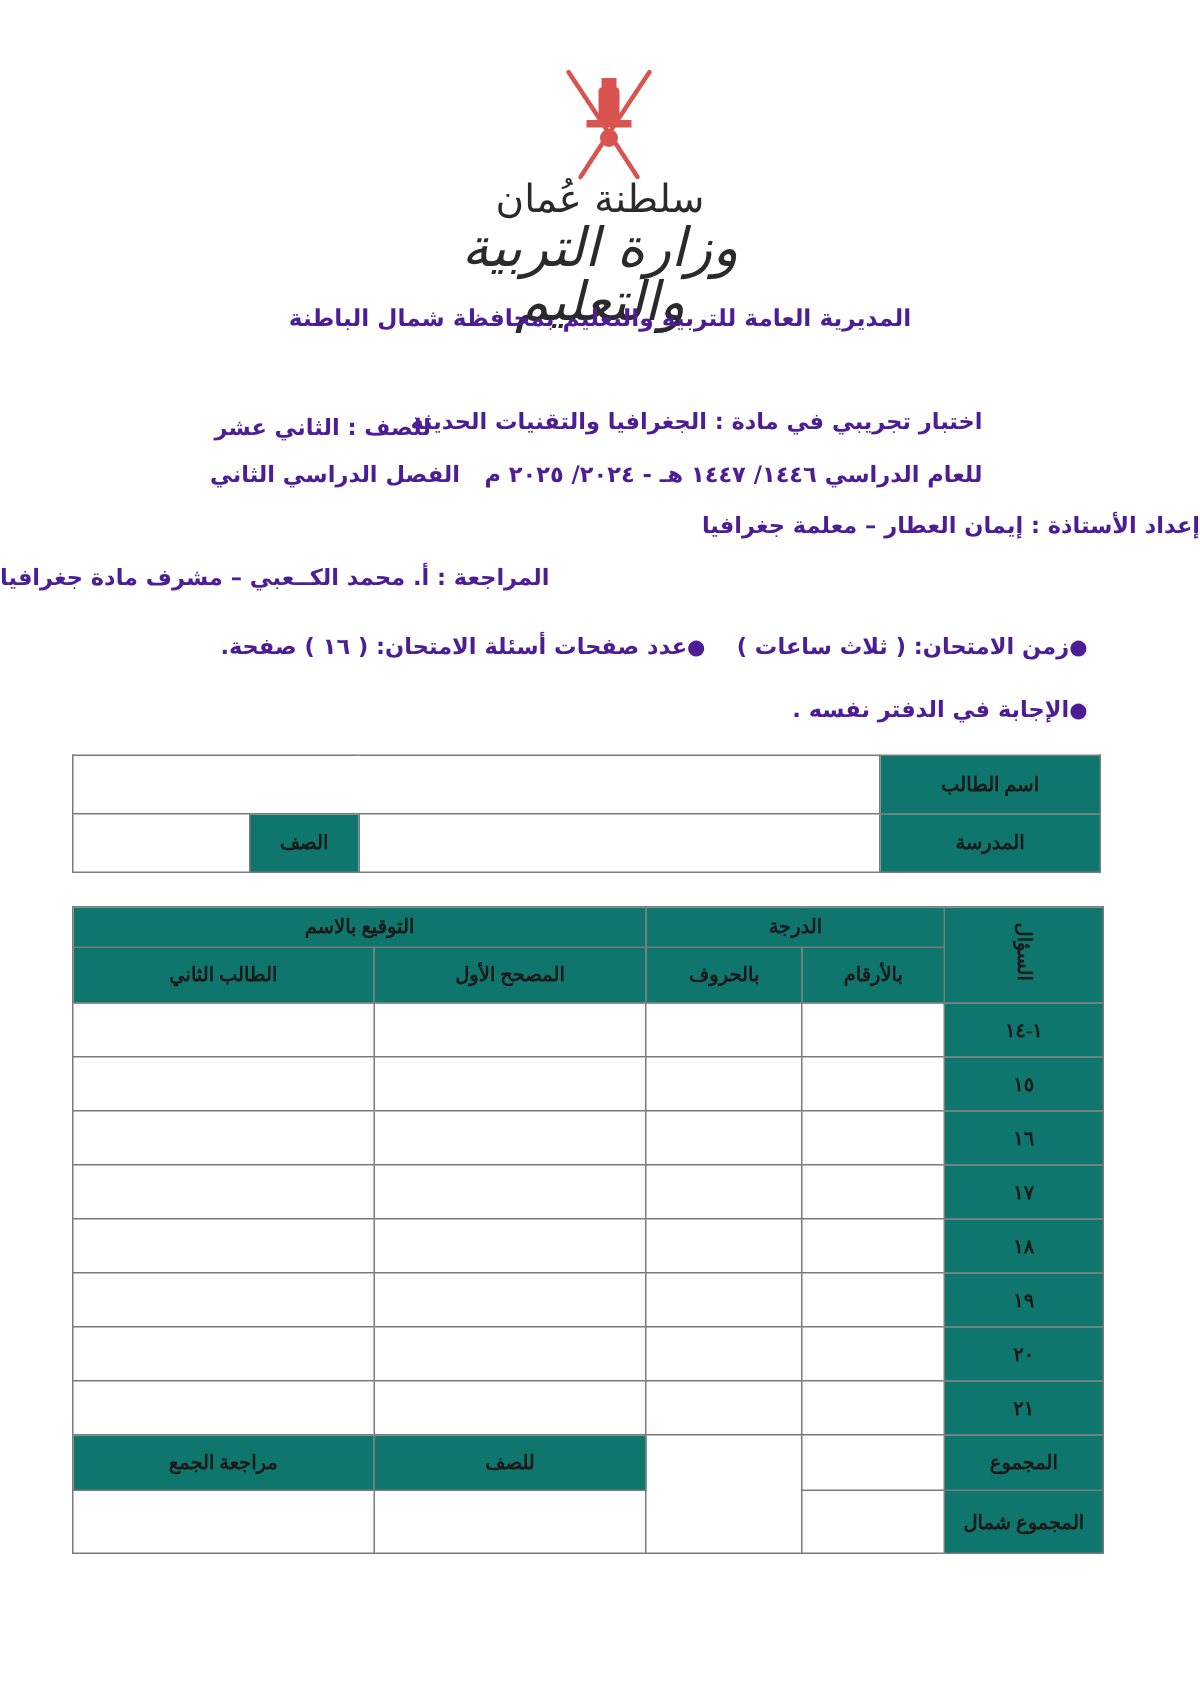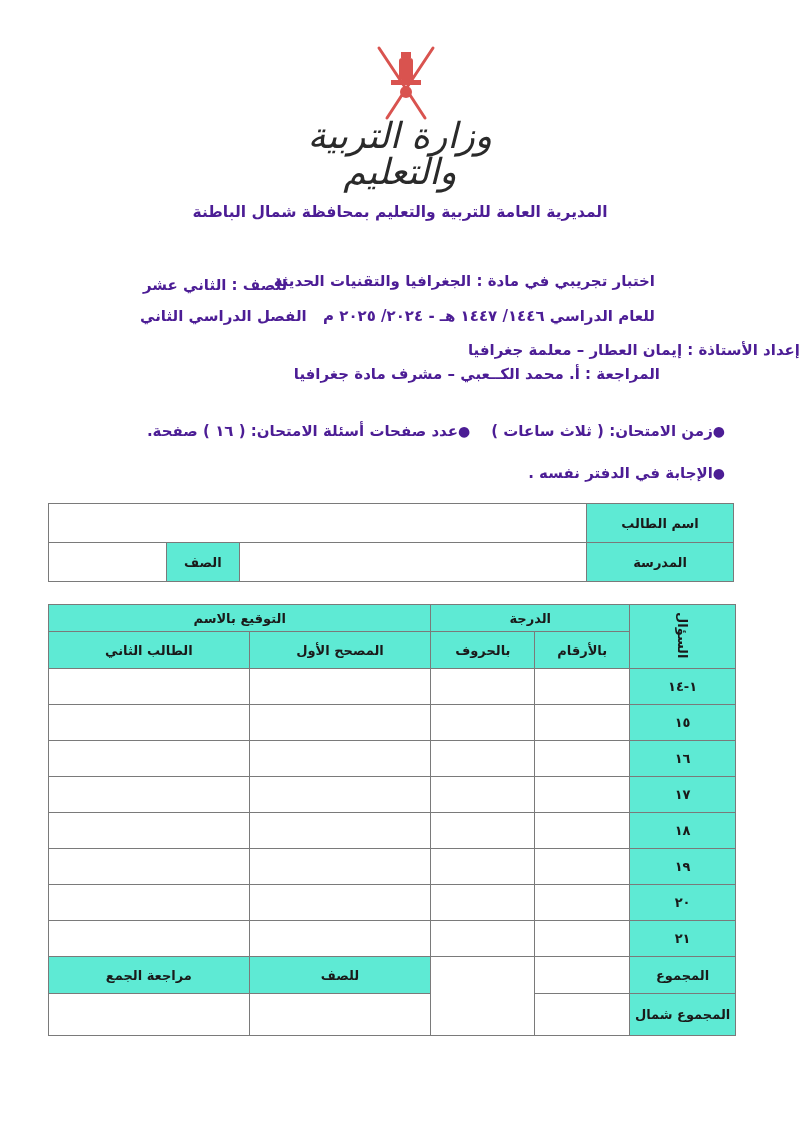--- a/index.html
+++ b/index.html
@@ -13,29 +13,29 @@
 
   .line { position: absolute; direction: rtl; font-size: 15px; white-space: nowrap; font-weight: bold; color: #4c1d95; }
   .directorate { left: 0; width: 800px; top: 203px; text-align: center; font-size: 15.5px; }
 
   .exam-title { right: 145px; top: 272px; }
   .grade-lbl { left: 143px; top: 276px; direction: rtl; }
   .year-lbl { right: 145px; top: 307px; }
   .sem-lbl { left: 140px; top: 307px; }
 
   .prep { left: 0; width: 800px; top: 341px; text-align: right; }
-  .review { left: 0; width: 660px; top: 365px; text-align: right; }
+  .review { left: 0; width: 660px; top: 376px; text-align: left; }
 
   .note1 { right: 75px; top: 422px; }
   .note2 { right: 75px; top: 453px; margin-top: 11px; }
   .bullet { font-size: 14px; }
 
   table { position: absolute; border-collapse: collapse; direction: rtl; }
   td { border: 1.5px solid #7a7a7a; font-size: 13px; text-align: center; vertical-align: middle; font-weight: bold; color: #1a1a1a; }
-  td.gray { background: #5eead4; }
+  td.gray { background: #0f766e; font-family: Liberation Serif, serif; }
 
   .t1 { left: 48px; top: 503px; width: 686px; }
   .t1 td { height: 39px; }
 
   .t2 { left: 48px; top: 604px; width: 688px; }
   .t2 .h1 td { height: 27px; }
   .t2 .h2 td { height: 37px; }
   .t2 .r td { height: 36px; }
   .t2 .sum td { height: 37px; }
   .t2 .tot td { height: 42px; }
@@ -53,20 +53,21 @@
     <g fill="#d9534f">
       <rect x="28" y="8" width="10" height="6"></rect>
       <rect x="26" y="14" width="14" height="22" rx="3"></rect>
       <rect x="18" y="36" width="30" height="5"></rect>
       <circle cx="33" cy="48" r="6"></circle>
     </g>
   </svg>
 </div>
 
 <div class="ministry-cal">
+  <div class="l1">سلطنة عُمان</div>
   <div class="l2">وزارة التربية والتعليم</div>
 </div>
 
 <div class="line directorate">المديرية العامة للتربية والتعليم بمحافظة شمال الباطنة</div>
 
 <div class="line exam-title">اختبار تجريبي في مادة : الجغرافيا والتقنيات الحديثة</div>
 <div class="line grade-lbl">للصف : الثاني عشر</div>
 <div class="line year-lbl">للعام الدراسي ١٤٤٦/ ١٤٤٧ هـ  -  ٢٠٢٤/ ٢٠٢٥ م</div>
 <div class="line sem-lbl">الفصل الدراسي الثاني</div>
 <div class="line prep">إعداد الأستاذة : إيمان العطار – معلمة جغرافيا</div>

